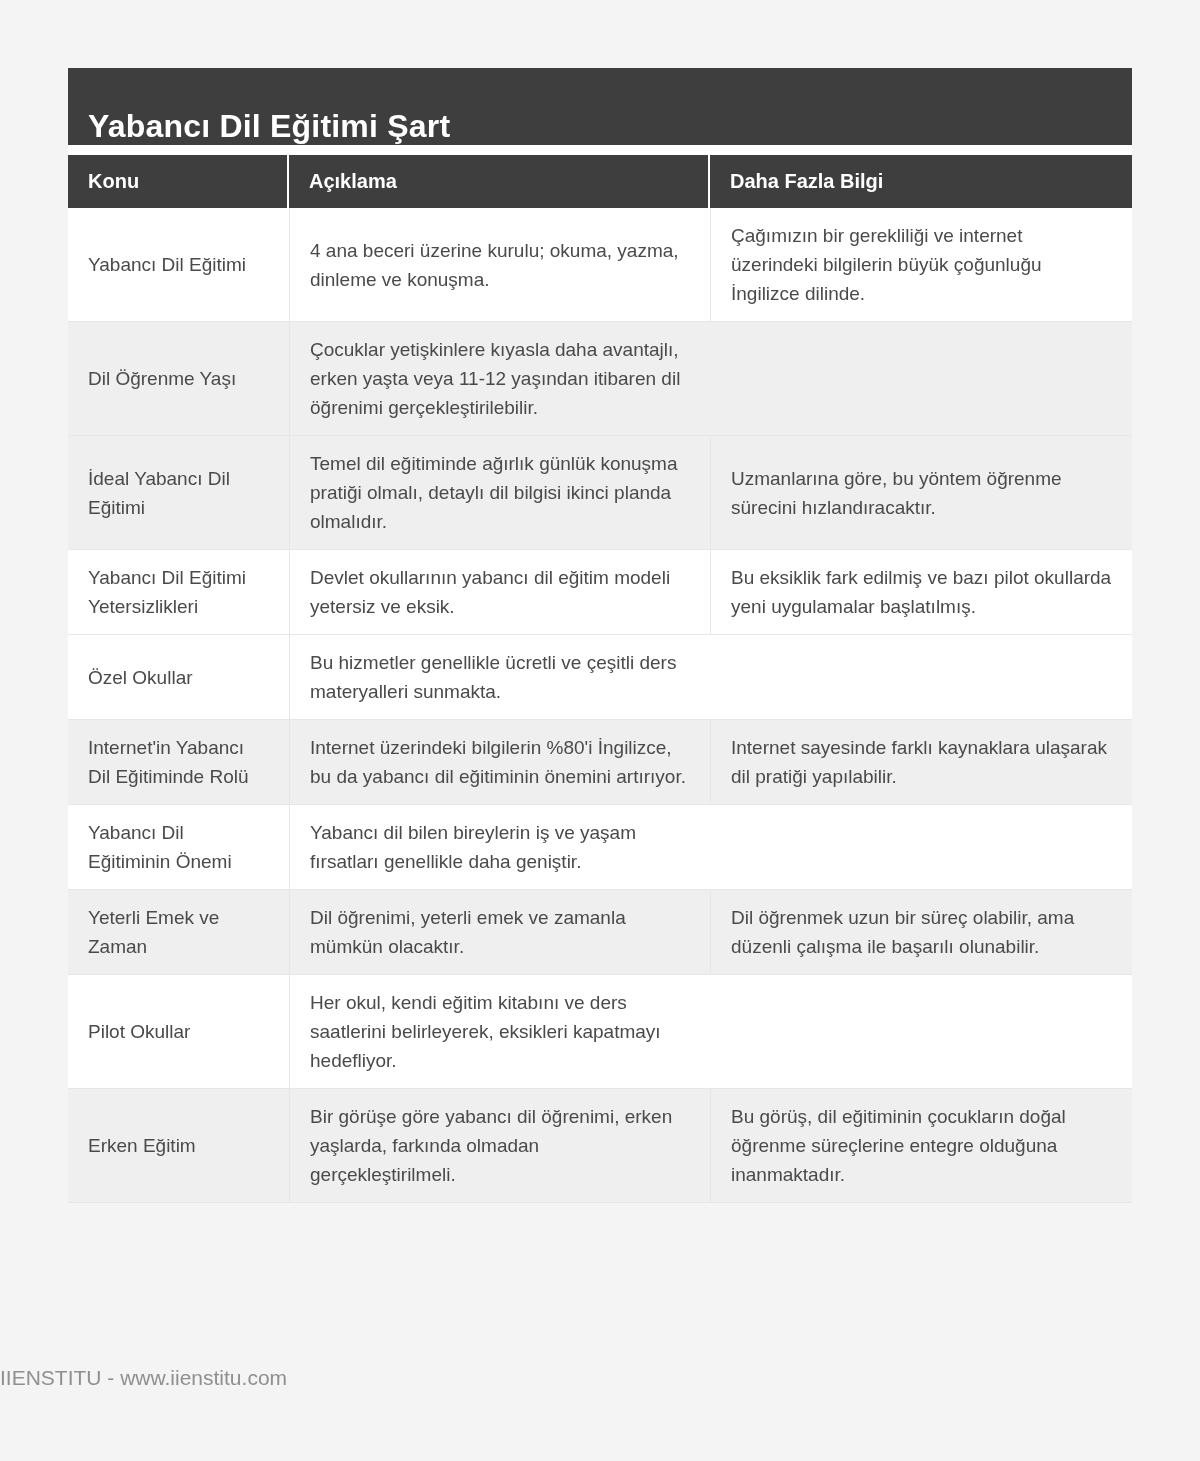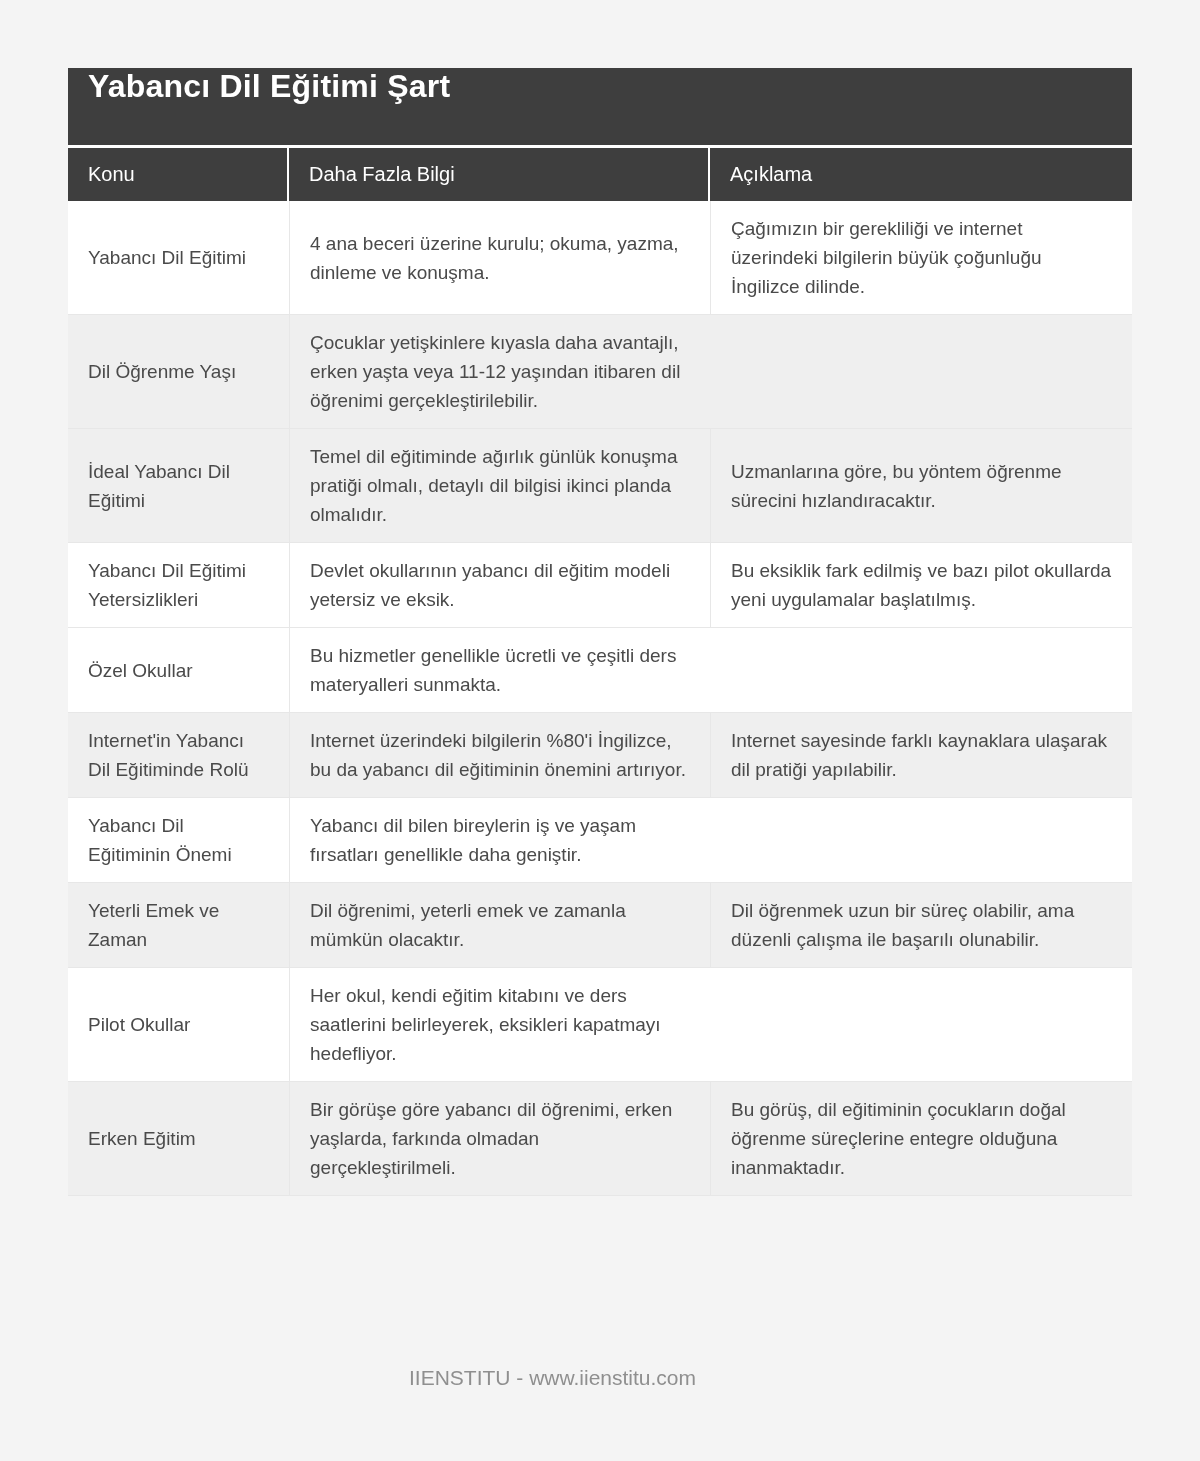--- a/index.html
+++ b/index.html
@@ -15,40 +15,40 @@
     position: absolute;
     left: 68px;
     top: 68px;
     width: 1064px;
     background: #ffffff;
   }
   .title-bar {
     height: 77px;
     background: #3e3e3e;
     display: flex;
-    align-items: flex-start;
+    align-items: flex-end;
     padding: 0 20px;
-    margin-bottom: 3px;
+    margin-bottom: 10px;
   }
   .title-bar h1 {
     color: #ffffff;
     font-size: 32px;
     font-weight: bold;
     letter-spacing: 0.2px;
   }
   .hrow {
     display: grid;
     grid-template-columns: 221px 421px 422px;
   }
   .hcell {
     height: 53px;
     background: #3e3e3e;
     color: #ffffff;
     font-size: 20px;
-    font-weight: normal;
+    font-weight: bold;
     display: flex;
     align-items: center;
     padding: 0 20px;
   }
   .hcell:not(:last-child) { border-right: 2px solid #ffffff; }
   .tbody { border-bottom: 1px solid #e7e7e7; }
   .brow {
     display: grid;
     grid-template-columns: 221px 421px 422px;
     background: #ffffff;
@@ -62,36 +62,36 @@
     color: #4a4a4a;
     display: flex;
     align-items: center;
   }
   .bcell:not(:first-child) { border-left: 1px solid #e7e7e7; }
   .footer {
     position: absolute;
     left: 0;
     top: 1366px;
     width: 1105px;
-    text-align: center;
+    text-align: left;
     font-size: 21px;
     color: #8f8f8f;
   }
 </style>
 </head>
 <body>
 
 <div class="card">
   <div class="title-bar">
     <h1>Yabancı Dil Eğitimi Şart</h1>
   </div>
   <div class="hrow">
     <div class="hcell">Konu</div>
+    <div class="hcell">Açıklama</div>
     <div class="hcell">Daha Fazla Bilgi</div>
-    <div class="hcell">Açıklama</div>
   </div>
   <div class="tbody">
   <div class="brow">
     <div class="bcell">Yabancı Dil Eğitimi</div>
     <div class="bcell">4 ana beceri üzerine kurulu; okuma, yazma, dinleme ve konuşma.</div>
     <div class="bcell">Çağımızın bir gerekliliği ve internet üzerindeki bilgilerin büyük çoğunluğu İngilizce dilinde.</div>
   </div>
 
   <div class="brow alt">
     <div class="bcell">Dil Öğrenme Yaşı</div>

